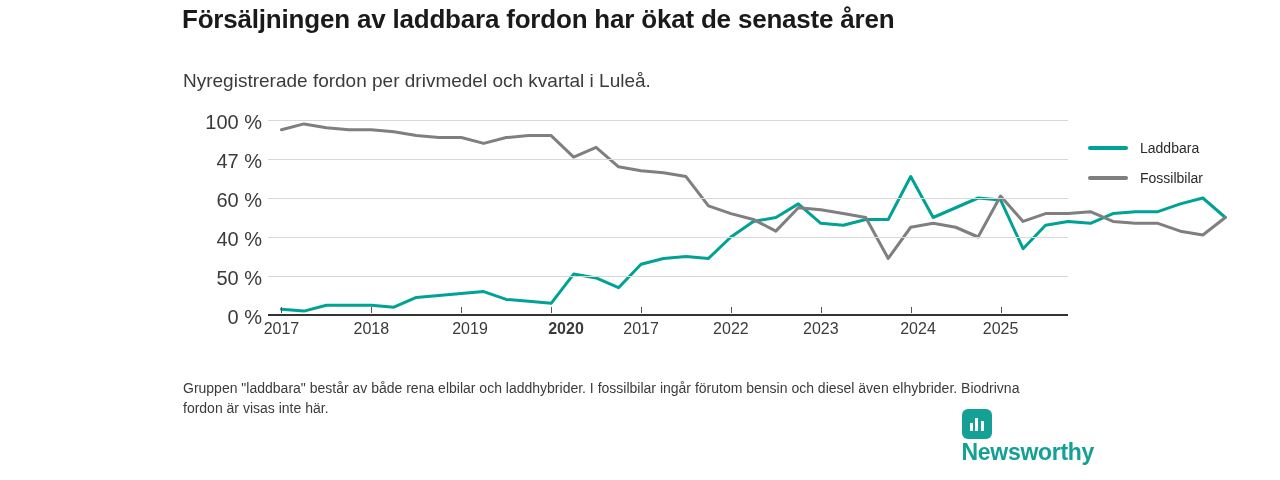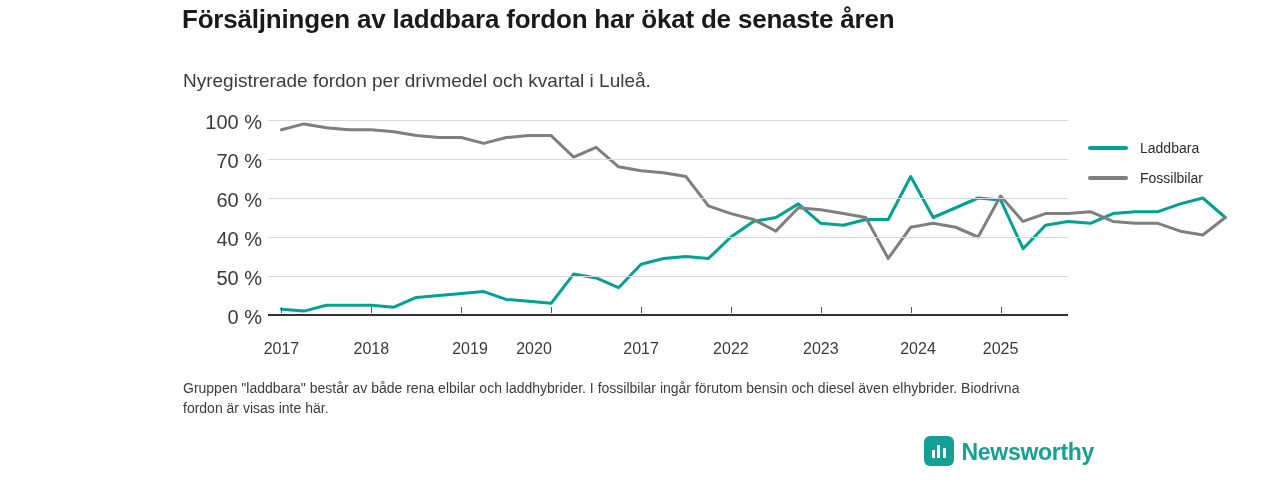--- a/index.html
+++ b/index.html
@@ -82,21 +82,20 @@
     top: 0;
     width: 885px;
     height: 195px;
   }
   .xtick {
     position: absolute;
     top: 208px;
     font-size: 16px;
     color: #3b3b3b;
     transform: translateX(-50%);
-    margin-top: 20px;
   }
   .xtick-mark {
     position: absolute;
     top: 195px;
     width: 1px;
     height: 6px;
     background: #555;
   }
   .legend {
     position: absolute;
@@ -128,21 +127,22 @@
     width: 880px;
     font-size: 14px;
     line-height: 1.45;
     color: #3b3b3b;
   }
   .brand {
     position: absolute;
     right: 186px;
     bottom: 14px;
     display: flex;
-    align-items: flex-end;
+    align-items: flex-start;
+    flex-direction: column;
   }
   .brand-mark {
     width: 30px;
     height: 30px;
     border-radius: 6px;
     background: #14a095;
     margin-right: 8px;
     position: relative;
   }
   .brand-mark i {
@@ -175,21 +175,21 @@
 
   <div class="title">Försäljningen av laddbara fordon har ökat de senaste åren</div>
   <div class="subtitle">Nyregistrerade fordon per drivmedel och kvartal i Luleå.</div>
 
   <div class="chart-area">
     <div class="ytick-wrap" id="yaxis">
         <div class="ytick" style="top: 203px;">0 %</div>
         <div class="ytick" style="top: 164px;">50 %</div>
         <div class="ytick" style="top: 125px;">40 %</div>
         <div class="ytick" style="top: 86px;">60 %</div>
-        <div class="ytick" style="top: 47px;">70 %</div>
+        <div class="ytick" style="top: 47px;">47 %</div>
         <div class="ytick" style="top: 8px;">100 %</div>
       </div>
     <div class="plot" id="plot">
       <div class="axis-line"></div>
       <svg class="series" id="svg-series" width="800" height="195">
           <path d="M13.48,189.15 L35.96,191.10 L58.43,185.25 L80.90,185.25 L103.37,185.25 L125.84,187.20 L148.31,177.45 L170.79,175.50 L193.26,173.55 L215.73,171.60 L238.20,179.40 L260.67,181.35 L283.15,183.30 L305.62,154.05 L328.09,157.95 L350.56,167.70 L373.03,144.30 L395.51,138.45 L417.98,136.50 L440.45,138.45 L462.92,117.00 L485.39,101.40 L507.87,97.50 L530.34,83.85 L552.81,103.35 L575.28,105.30 L597.75,99.45 L620.22,99.45 L642.70,56.55 L665.17,97.50 L687.64,87.75 L710.11,78.00 L732.58,79.95 L755.06,128.70 L777.53,105.30 L800.00,101.40 L822.47,103.35 L844.94,93.60 L867.42,91.65 L889.89,91.65 L912.36,83.85 L934.83,78.00 L957.30,97.50" fill="none" stroke="#00a295" stroke-width="3" stroke-linejoin="round" stroke-linecap="round"></path>
           <path d="M13.48,9.75 L35.96,3.90 L58.43,7.80 L80.90,9.75 L103.37,9.75 L125.84,11.70 L148.31,15.60 L170.79,17.55 L193.26,17.55 L215.73,23.40 L238.20,17.55 L260.67,15.60 L283.15,15.60 L305.62,37.05 L328.09,27.30 L350.56,46.80 L373.03,50.70 L395.51,52.65 L417.98,56.55 L440.45,85.80 L462.92,93.60 L485.39,99.45 L507.87,111.15 L530.34,87.75 L552.81,89.70 L575.28,93.60 L597.75,97.50 L620.22,138.45 L642.70,107.25 L665.17,103.35 L687.64,107.25 L710.11,117.00 L732.58,76.05 L755.06,101.40 L777.53,93.60 L800.00,93.60 L822.47,91.65 L844.94,101.40 L867.42,103.35 L889.89,103.35 L912.36,111.15 L934.83,115.05 L957.30,97.50" fill="none" stroke="#7f7f7f" stroke-width="3" stroke-linejoin="round" stroke-linecap="round"></path>
         </svg>
     <div class="gridline" style="top: 156px;"></div>
         <div class="gridline" style="top: 117px;"></div>
@@ -197,21 +197,21 @@
         <div class="gridline" style="top: 39px;"></div>
         <div class="gridline" style="top: 0px;"></div>
       </div>
     <div id="xaxis">
         <div class="xtick" style="left: 98.4831px;">2017</div>
         <div class="xtick-mark" style="left: 98.4831px;"></div>
         <div class="xtick" style="left: 188.371px;">2018</div>
         <div class="xtick-mark" style="left: 188.371px;"></div>
         <div class="xtick" style="left: 287px;">2019</div>
         <div class="xtick-mark" style="left: 278.258px;"></div>
-        <div class="xtick" style="left: 351px;">2020</div>
+        <div class="xtick" style="left: 383px; font-weight: bold;">2020</div>
         <div class="xtick-mark" style="left: 368.146px;"></div>
         <div class="xtick" style="left: 458.034px;">2017</div>
         <div class="xtick-mark" style="left: 458.034px;"></div>
         <div class="xtick" style="left: 547.921px;">2022</div>
         <div class="xtick-mark" style="left: 547.921px;"></div>
         <div class="xtick" style="left: 637.809px;">2023</div>
         <div class="xtick-mark" style="left: 637.809px;"></div>
         <div class="xtick" style="left: 735px;">2024</div>
         <div class="xtick-mark" style="left: 727.697px;"></div>
         <div class="xtick" style="left: 817.584px;">2025</div>

